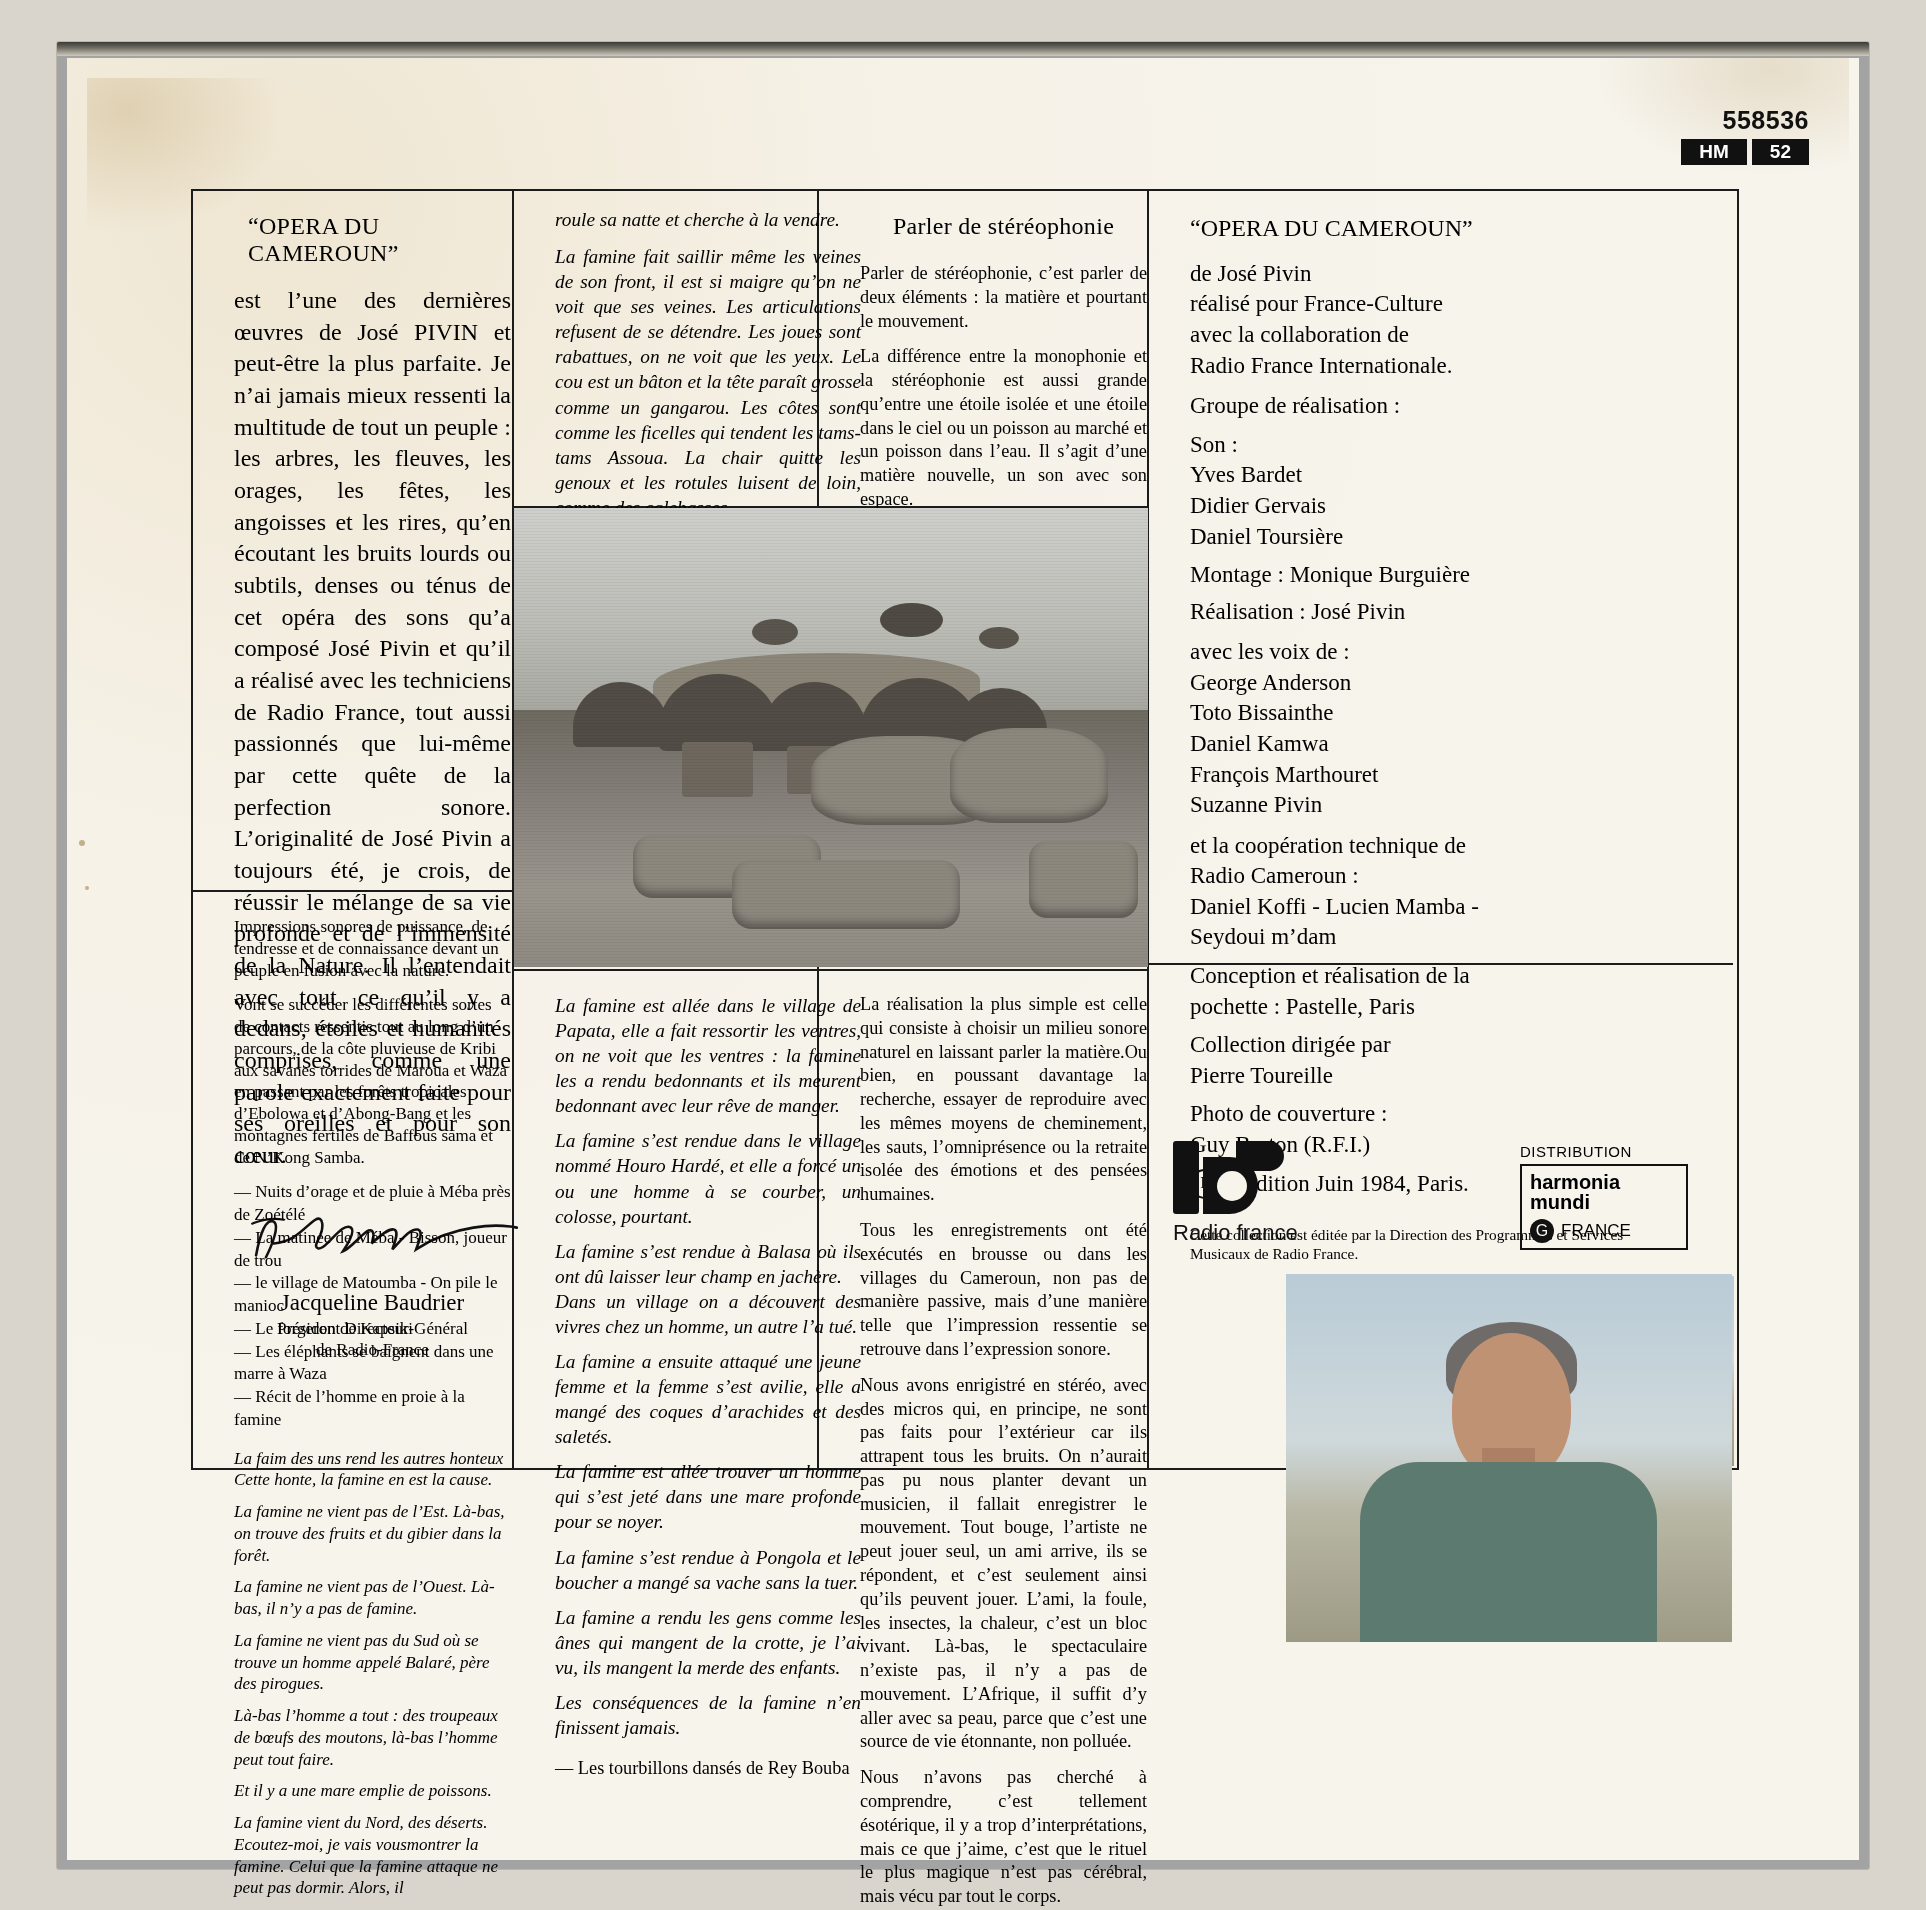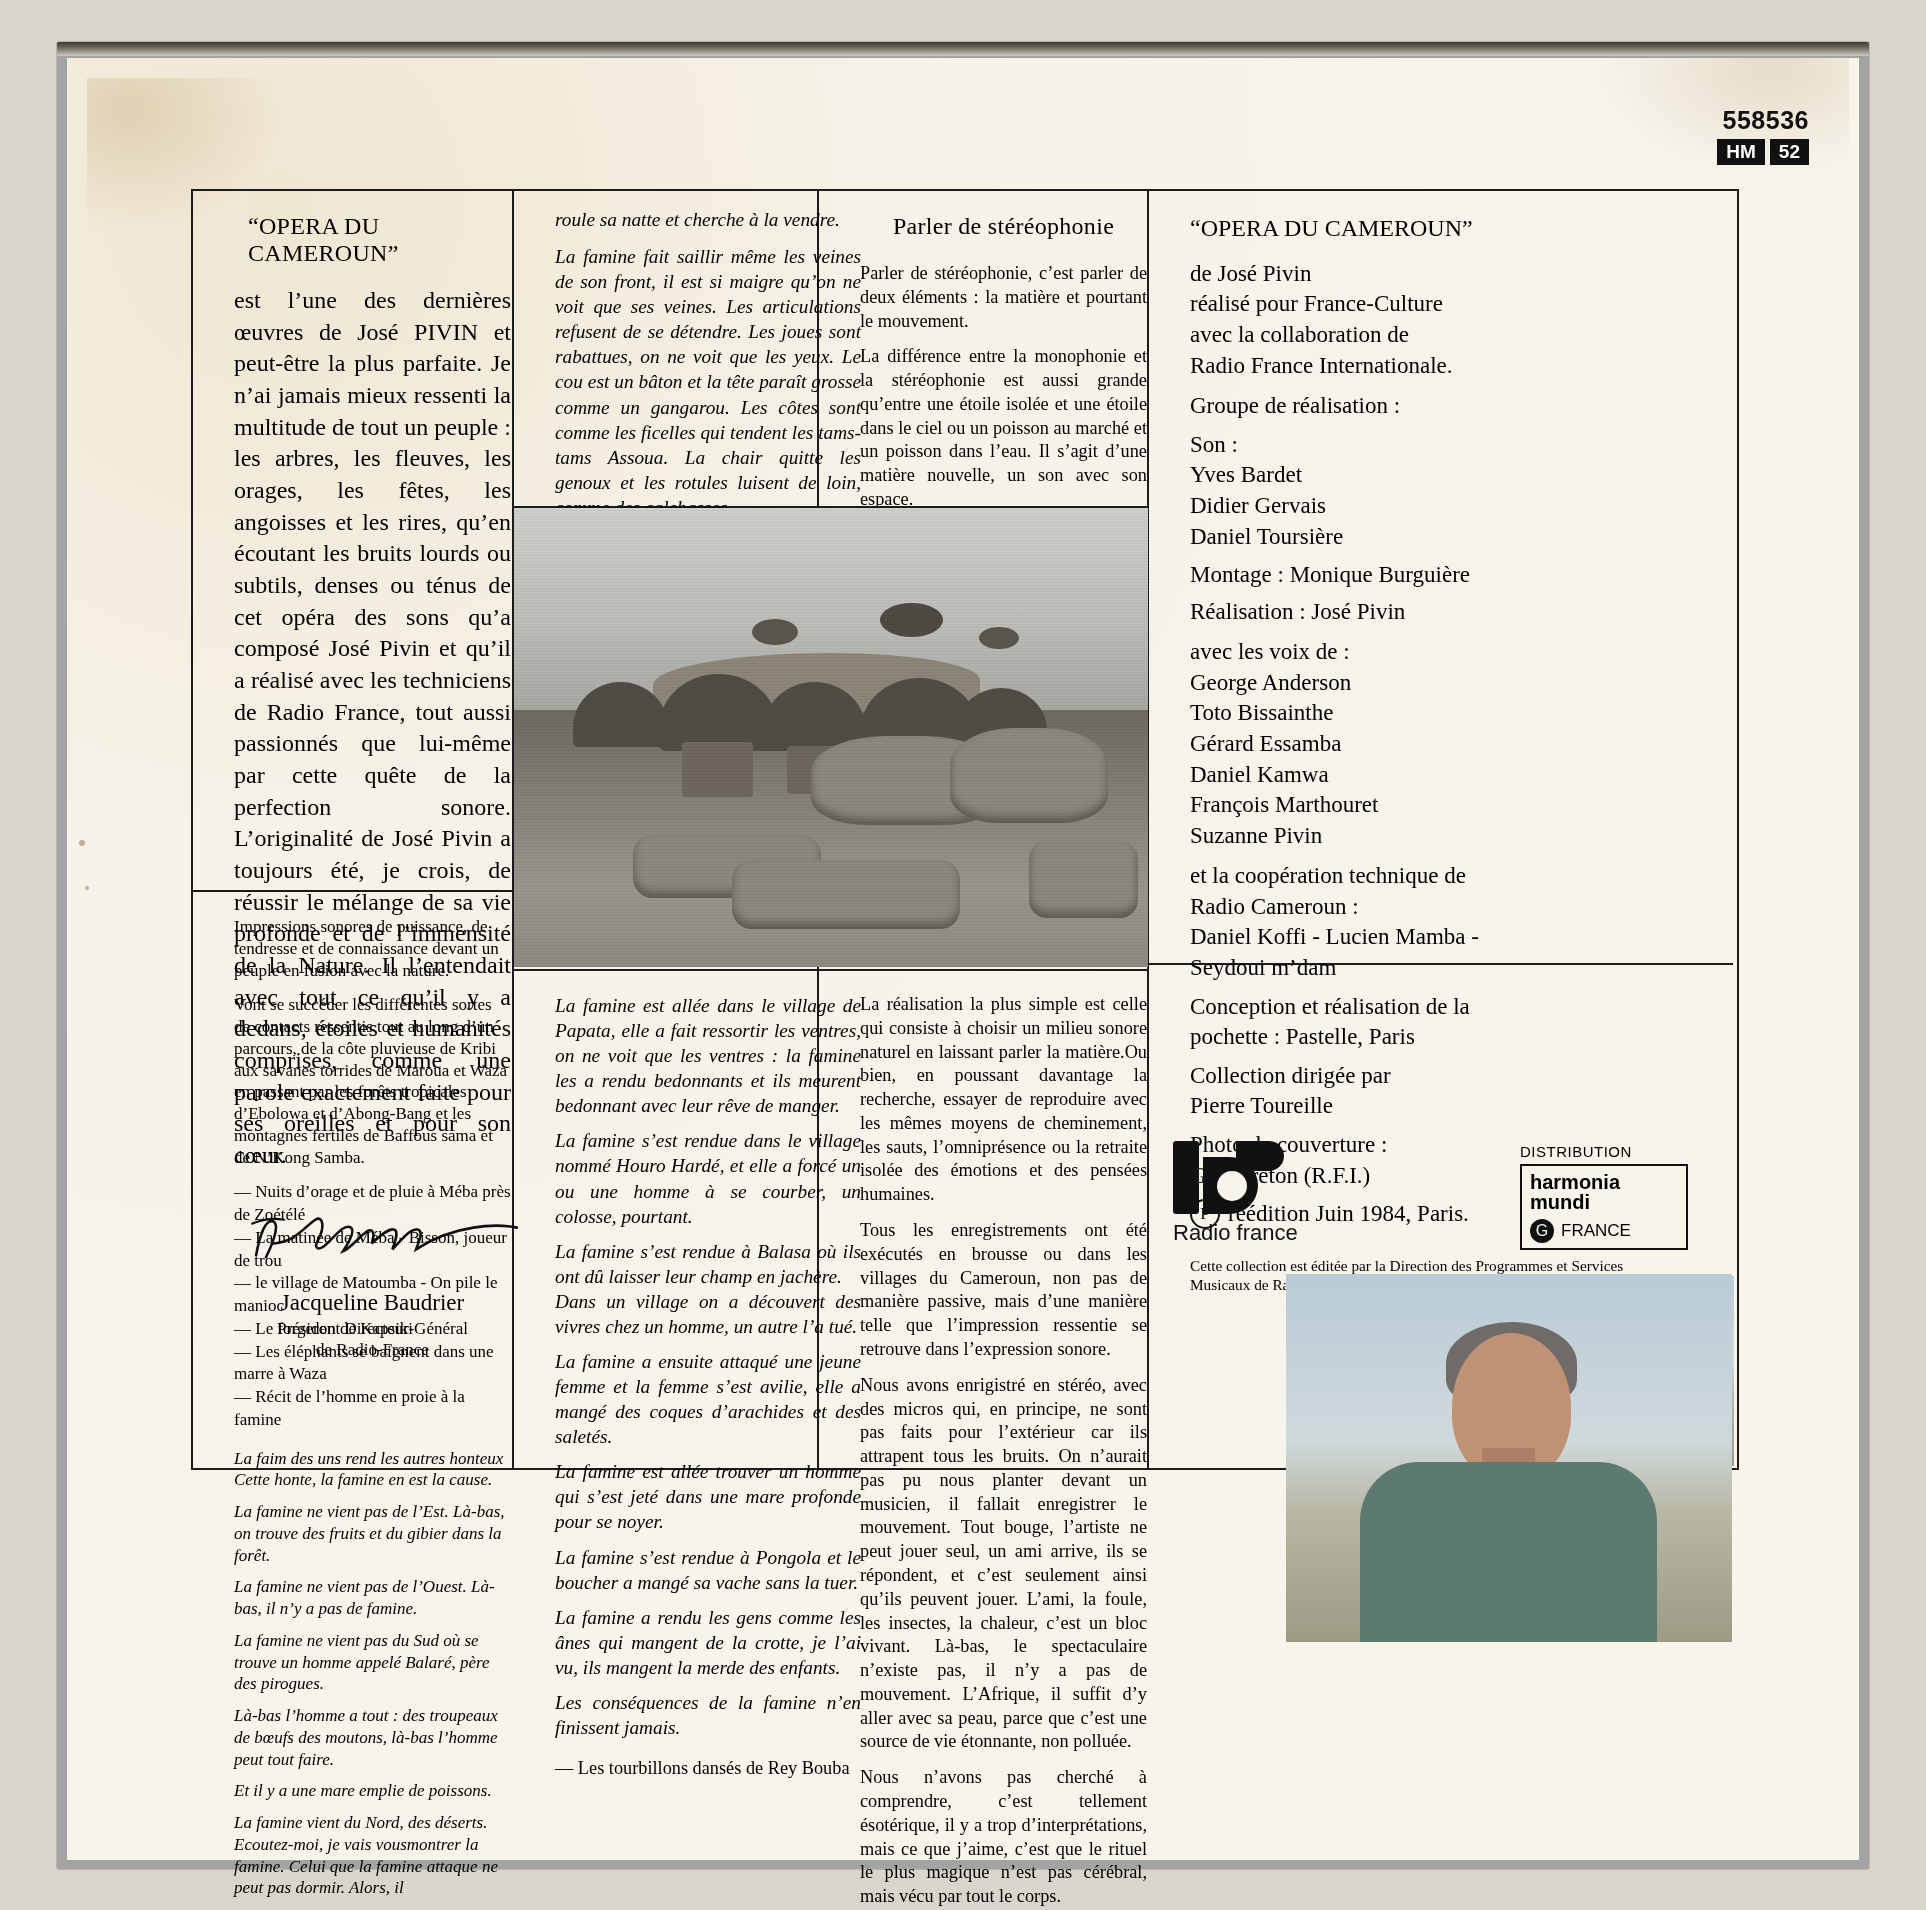--- a/index.html
+++ b/index.html
@@ -26,21 +26,21 @@
     background:radial-gradient(ellipse at 20% 20%, rgba(196,170,120,.40), rgba(196,170,120,0) 70%);}
   .stain2{position:absolute;right:10px;top:0px;width:257px;height:119px;
     background:radial-gradient(ellipse at 70% 10%, rgba(190,166,120,.30), rgba(190,166,120,0) 70%);}
   .dot{position:absolute;width:6px;height:6px;border-radius:50%;background:rgba(150,120,70,.55);}
 
   
   .catnum{position:absolute;right:50px;top:48px;text-align:right;}
   .catnum .num{font-family:"Liberation Sans",sans-serif;font-weight:bold;font-size:25px;letter-spacing:0.5px;color:#111;}
   .catnum .badges{margin-top:4px;display:flex;gap:5px;justify-content:flex-end;}
   .badge{background:#111;color:#fff;font-family:"Liberation Sans",sans-serif;font-weight:bold;
-         font-size:19px;padding:1px 9px;line-height:1.25;}
+         font-size:19px;padding:1px 18px;line-height:1.25;}
 
   
   .frame{position:absolute;left:124px;top:131px;width:1544px;height:1277px;border:2px solid #1b1b1b;}
 
   .col{position:absolute;top:0;bottom:0;padding-left:19px;}
   .vline{position:absolute;top:0;bottom:0;width:2px;background:#1b1b1b;}
   .hline{position:absolute;height:2px;background:#1b1b1b;}
 
   
   .c1{left:0;width:319px;}
@@ -288,21 +288,20 @@
           <div>Didier Gervais</div>
           <div>Daniel Toursière</div>
           <div style="height:8px;"></div>
           <div>Montage : Monique Burguière</div>
           <div style="height:6px;"></div>
           <div>Réalisation : José Pivin</div>
           <div style="height:10px;"></div>
           <div>avec les voix de :</div>
           <div>George Anderson</div>
           <div>Toto Bissainthe</div>
-          <div>Gérard Essamba</div>
           <div>Daniel Kamwa</div>
           <div>François Marthouret</div>
           <div>Suzanne Pivin</div>
           <div style="height:10px;"></div>
           <div style="white-space:pre-line;">et la coopération technique de
 Radio Cameroun :
 Daniel Koffi - Lucien Mamba -
 Seydoui m’dam</div>
           <div style="height:8px;"></div>
           <div style="white-space:pre-line;">Conception et réalisation de la

